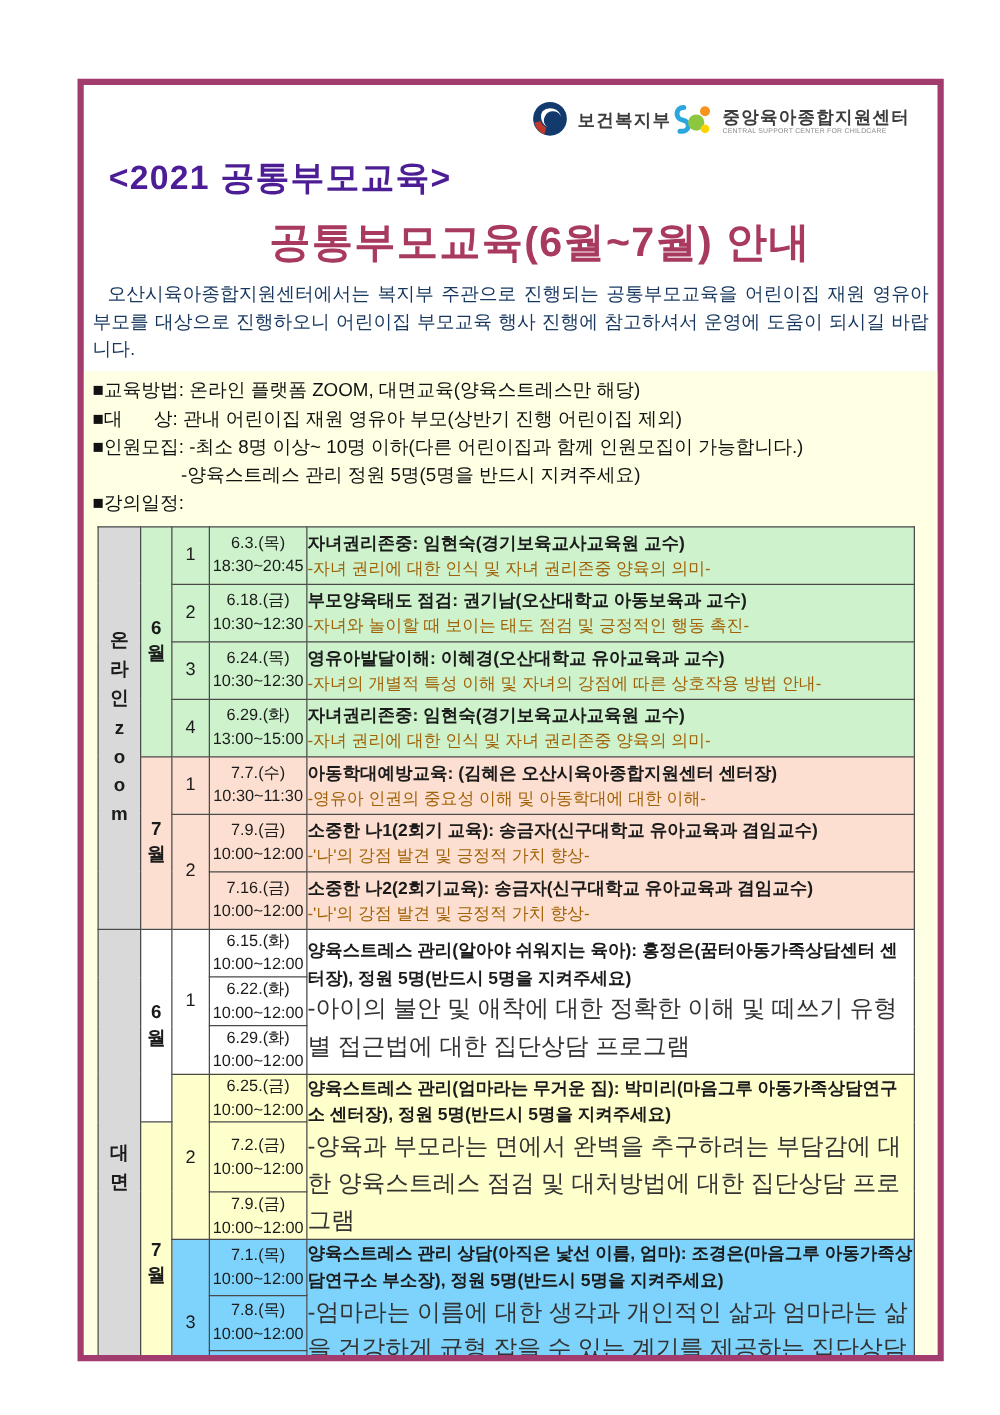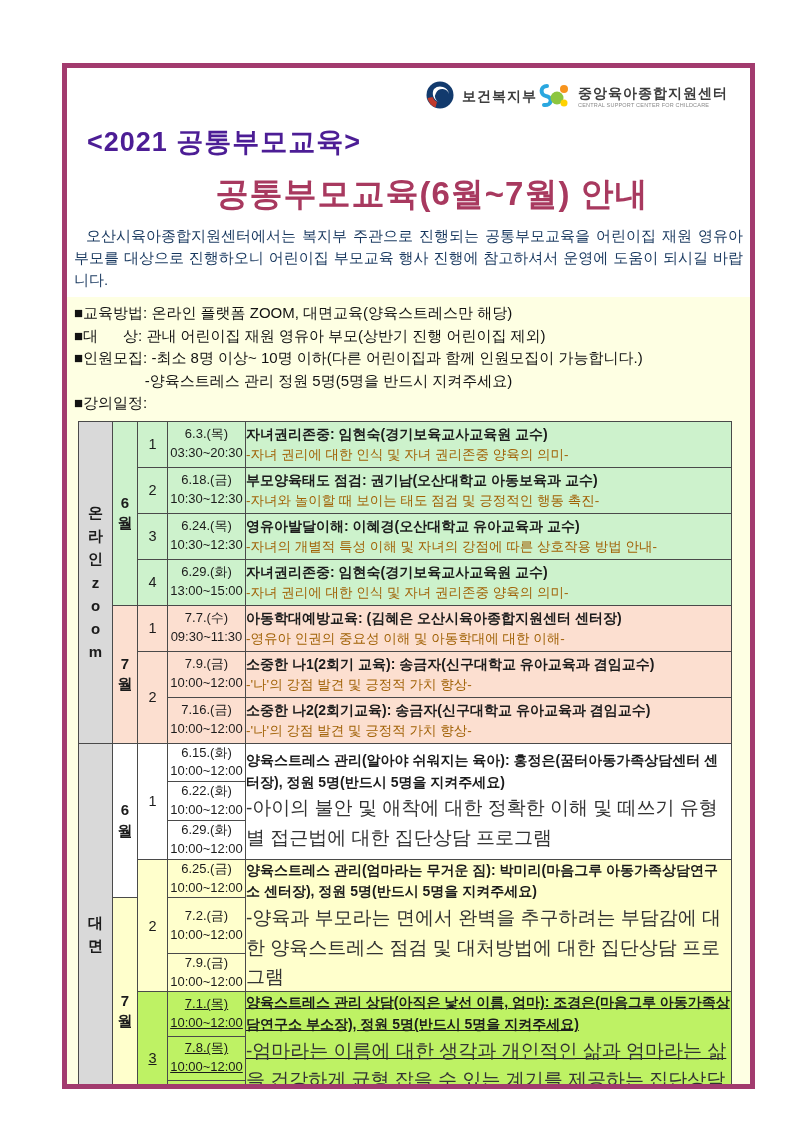--- a/index.html
+++ b/index.html
@@ -40,21 +40,21 @@
   .ct .t1{font-size:14px;font-weight:bold;line-height:1.5;}
   .ct .t2{font-size:13.5px;line-height:1.5;color:#a16207;}
   .ct4{padding:2px 6px;}
   .ct4 .t1{font-size:14px;font-weight:bold;line-height:1.55;}
   .ct4 .t2{font-size:19px;line-height:1.55;color:#333;}
   
   .bg-g{background:#cdf2cc;}
   .bg-p{background:#fcdfd0;}
   .bg-w{background:#ffffff;}
   .bg-y{background:#ffffcc;}
-  .bg-gr{background:#bef264;text-decoration:underline;}
+  .bg-gr{background:#7dd3fc;}
 </style>
 </head>
 <body>
 
 <div class="page">
 
   <div class="logos">
     <div class="logo">
       <span>
         <svg width="30" height="30" viewBox="0 0 30 30">
@@ -109,21 +109,21 @@
 인
 z
 o
 o
 m</td>
           <td class="mon bg-g" rowspan="4">6
 월</td>
           <td class="num bg-g">1</td>
           <td class="dt bg-g">
             <div>6.3.(목)</div>
-            <div>03:30~20:30</div>
+            <div>18:30~20:45</div>
           </td>
           <td class="ct bg-g">
             <div class="t1">자녀권리존중: 임현숙(경기보육교사교육원 교수)</div>
             <div class="t2">-자녀 권리에 대한 인식 및 자녀 권리존중 양육의 의미-</div>
           </td>
         </tr>
         <tr class="ron">
           <td class="num bg-g">2</td>
           <td class="dt bg-g">
             <div>6.18.(금)</div>
@@ -156,21 +156,21 @@
             <div class="t2">-자녀 권리에 대한 인식 및 자녀 권리존중 양육의 의미-</div>
           </td>
         </tr>
 
         <tr class="ron">
           <td class="mon bg-p" rowspan="3">7
 월</td>
           <td class="num bg-p">1</td>
           <td class="dt bg-p">
             <div>7.7.(수)</div>
-            <div>09:30~11:30</div>
+            <div>10:30~11:30</div>
           </td>
           <td class="ct bg-p">
             <div class="t1">아동학대예방교육: (김혜은 오산시육아종합지원센터 센터장)</div>
             <div class="t2">-영유아 인권의 중요성 이해 및 아동학대에 대한 이해-</div>
           </td>
         </tr>
         <tr class="ron">
           <td class="num bg-p" rowspan="2">2</td>
           <td class="dt bg-p">
             <div>7.9.(금)</div>

